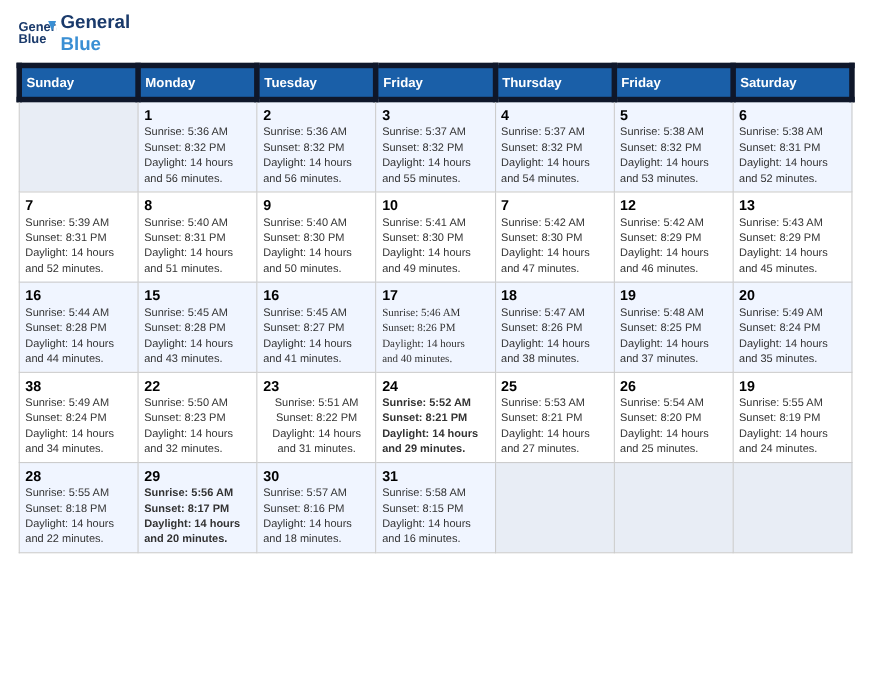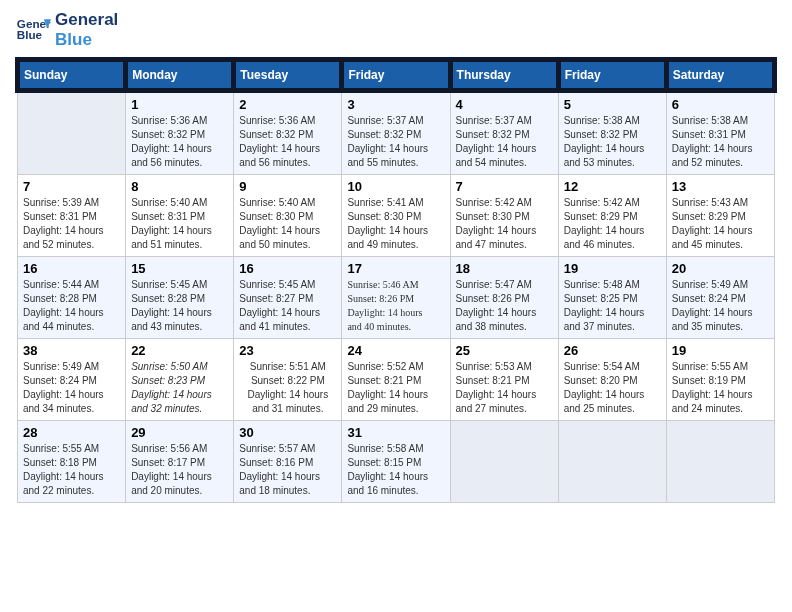--- a/index.html
+++ b/index.html
@@ -266,35 +266,35 @@
       <tr>
         <td>
           <span class="day-number">38</span>
           <div class="day-info" style="white-space: pre-line;">Sunrise: 5:49 AM
 Sunset: 8:24 PM
 Daylight: 14 hours
 and 34 minutes.</div>
         </td>
         <td>
           <span class="day-number">22</span>
-          <div class="day-info" style="white-space: pre-line; font-style: italic;">Sunrise: 5:50 AM
+          <div class="day-info" style="white-space: pre-line;">Sunrise: 5:50 AM
 Sunset: 8:23 PM
 Daylight: 14 hours
 and 32 minutes.</div>
         </td>
         <td>
           <span class="day-number">23</span>
           <div class="day-info" style="white-space: pre-line; text-align: center;">Sunrise: 5:51 AM
 Sunset: 8:22 PM
 Daylight: 14 hours
 and 31 minutes.</div>
         </td>
         <td>
           <span class="day-number">24</span>
-          <div class="day-info" style="white-space: pre-line;">Sunrise: 5:52 AM
+          <div class="day-info" style="white-space: pre-line; font-weight: bold;">Sunrise: 5:52 AM
 Sunset: 8:21 PM
 Daylight: 14 hours
 and 29 minutes.</div>
         </td>
         <td>
           <span class="day-number">25</span>
           <div class="day-info" style="white-space: pre-line;">Sunrise: 5:53 AM
 Sunset: 8:21 PM
 Daylight: 14 hours
 and 27 minutes.</div>
@@ -317,21 +317,21 @@
       <tr class="row-alt">
         <td>
           <span class="day-number">28</span>
           <div class="day-info" style="white-space: pre-line;">Sunrise: 5:55 AM
 Sunset: 8:18 PM
 Daylight: 14 hours
 and 22 minutes.</div>
         </td>
         <td>
           <span class="day-number">29</span>
-          <div class="day-info" style="white-space: pre-line;">Sunrise: 5:56 AM
+          <div class="day-info" style="white-space: pre-line; font-weight: bold;">Sunrise: 5:56 AM
 Sunset: 8:17 PM
 Daylight: 14 hours
 and 20 minutes.</div>
         </td>
         <td>
           <span class="day-number">30</span>
           <div class="day-info" style="white-space: pre-line;">Sunrise: 5:57 AM
 Sunset: 8:16 PM
 Daylight: 14 hours
 and 18 minutes.</div>

